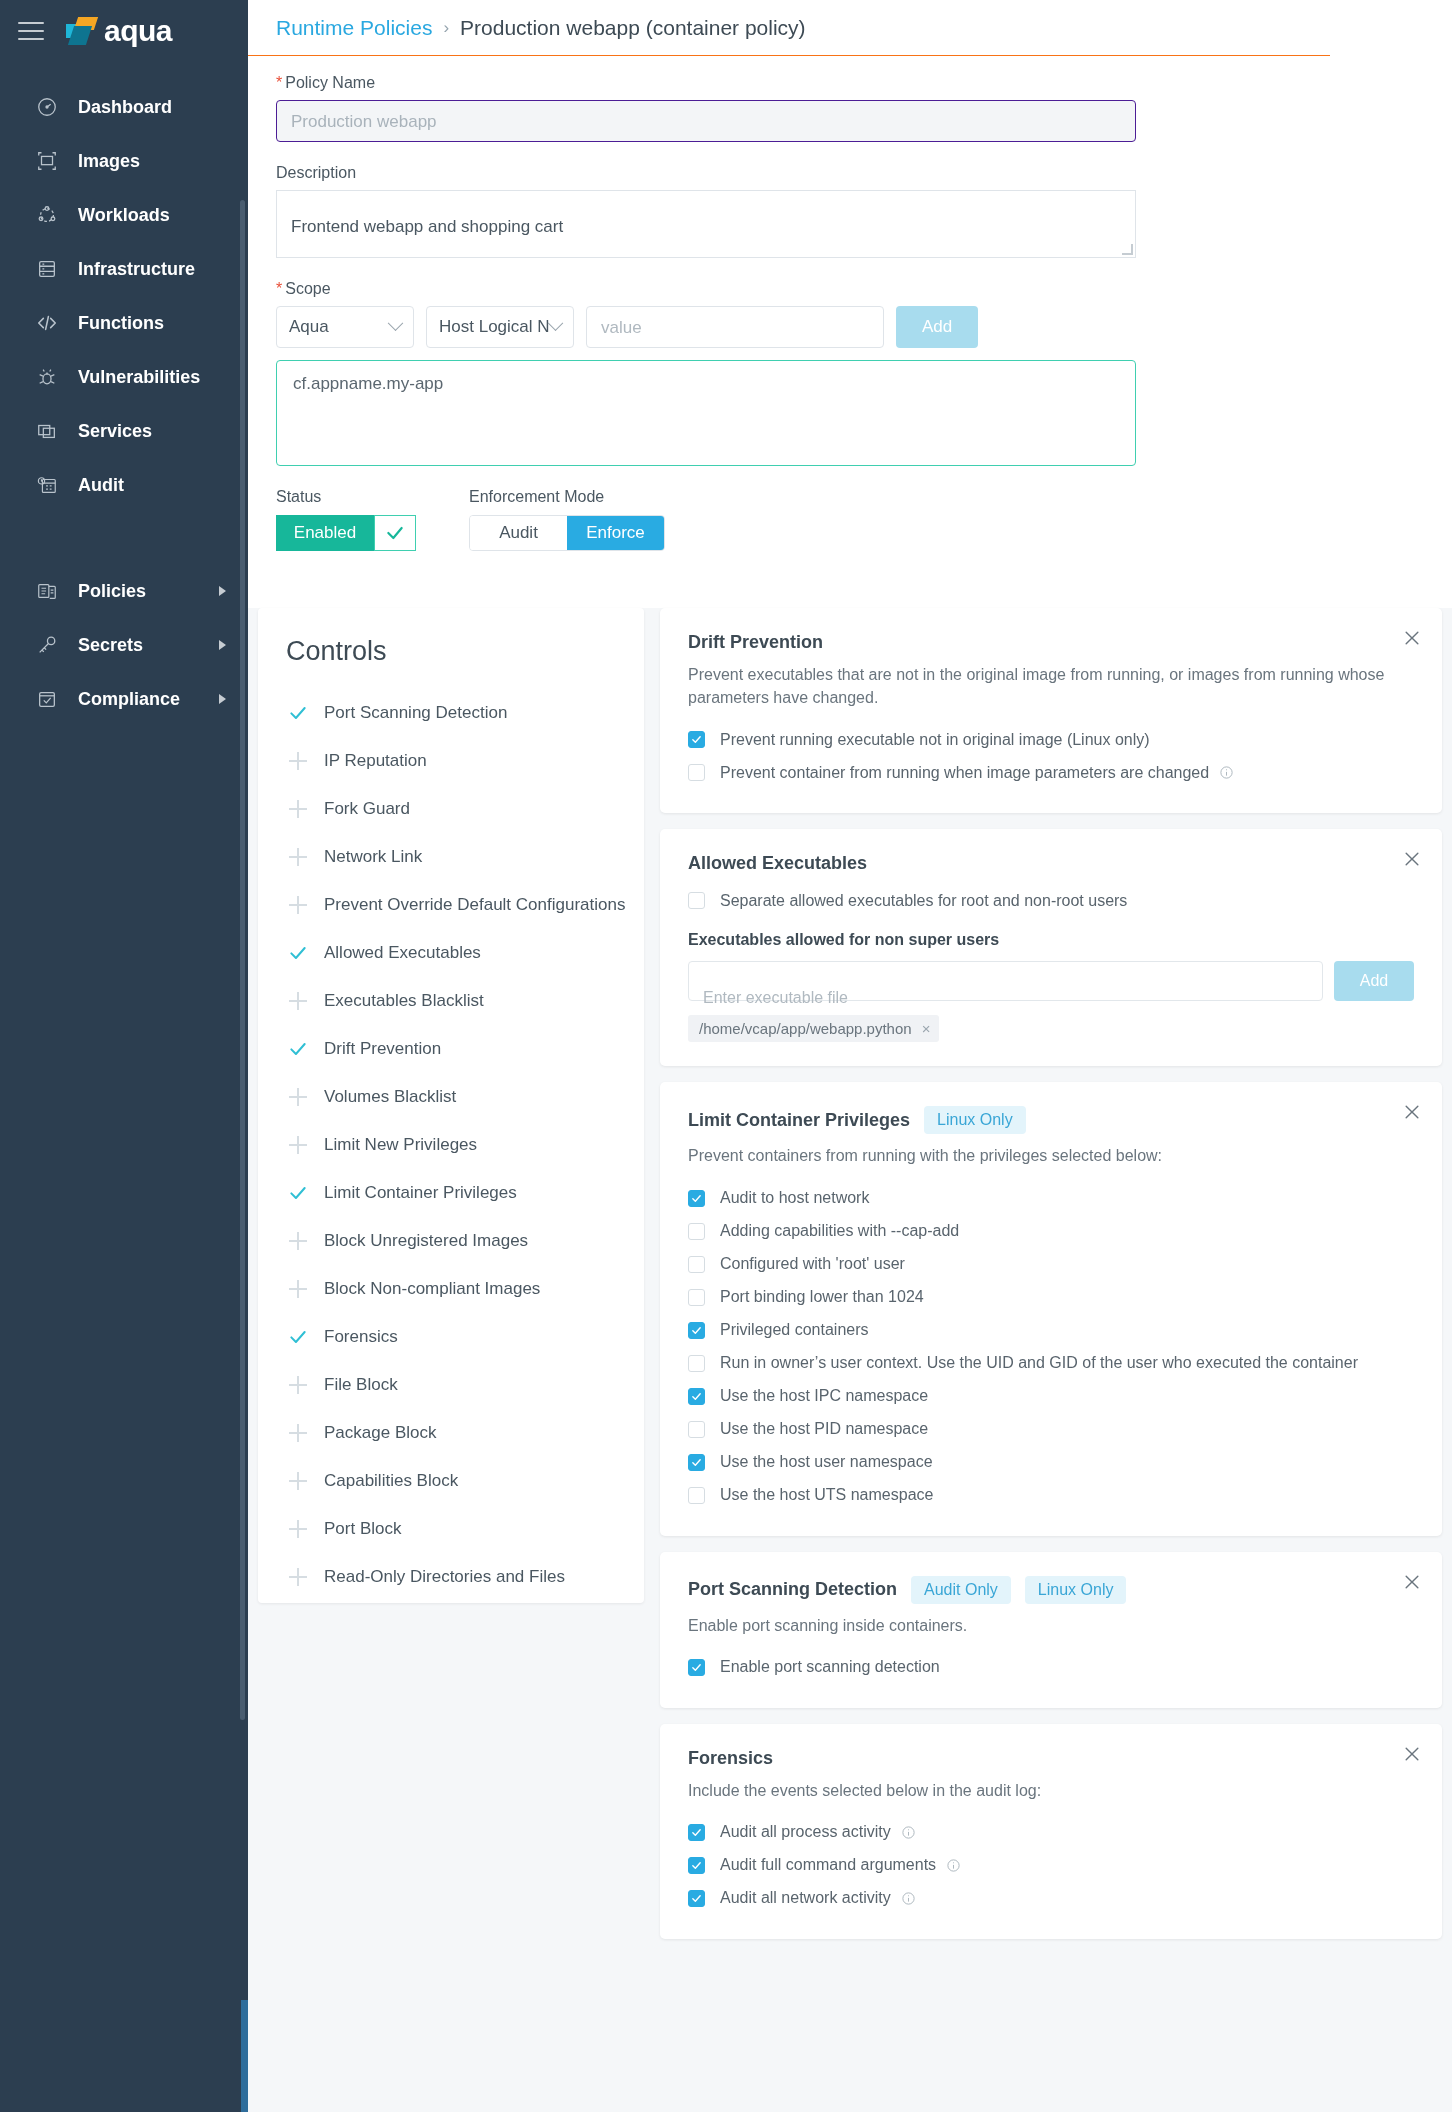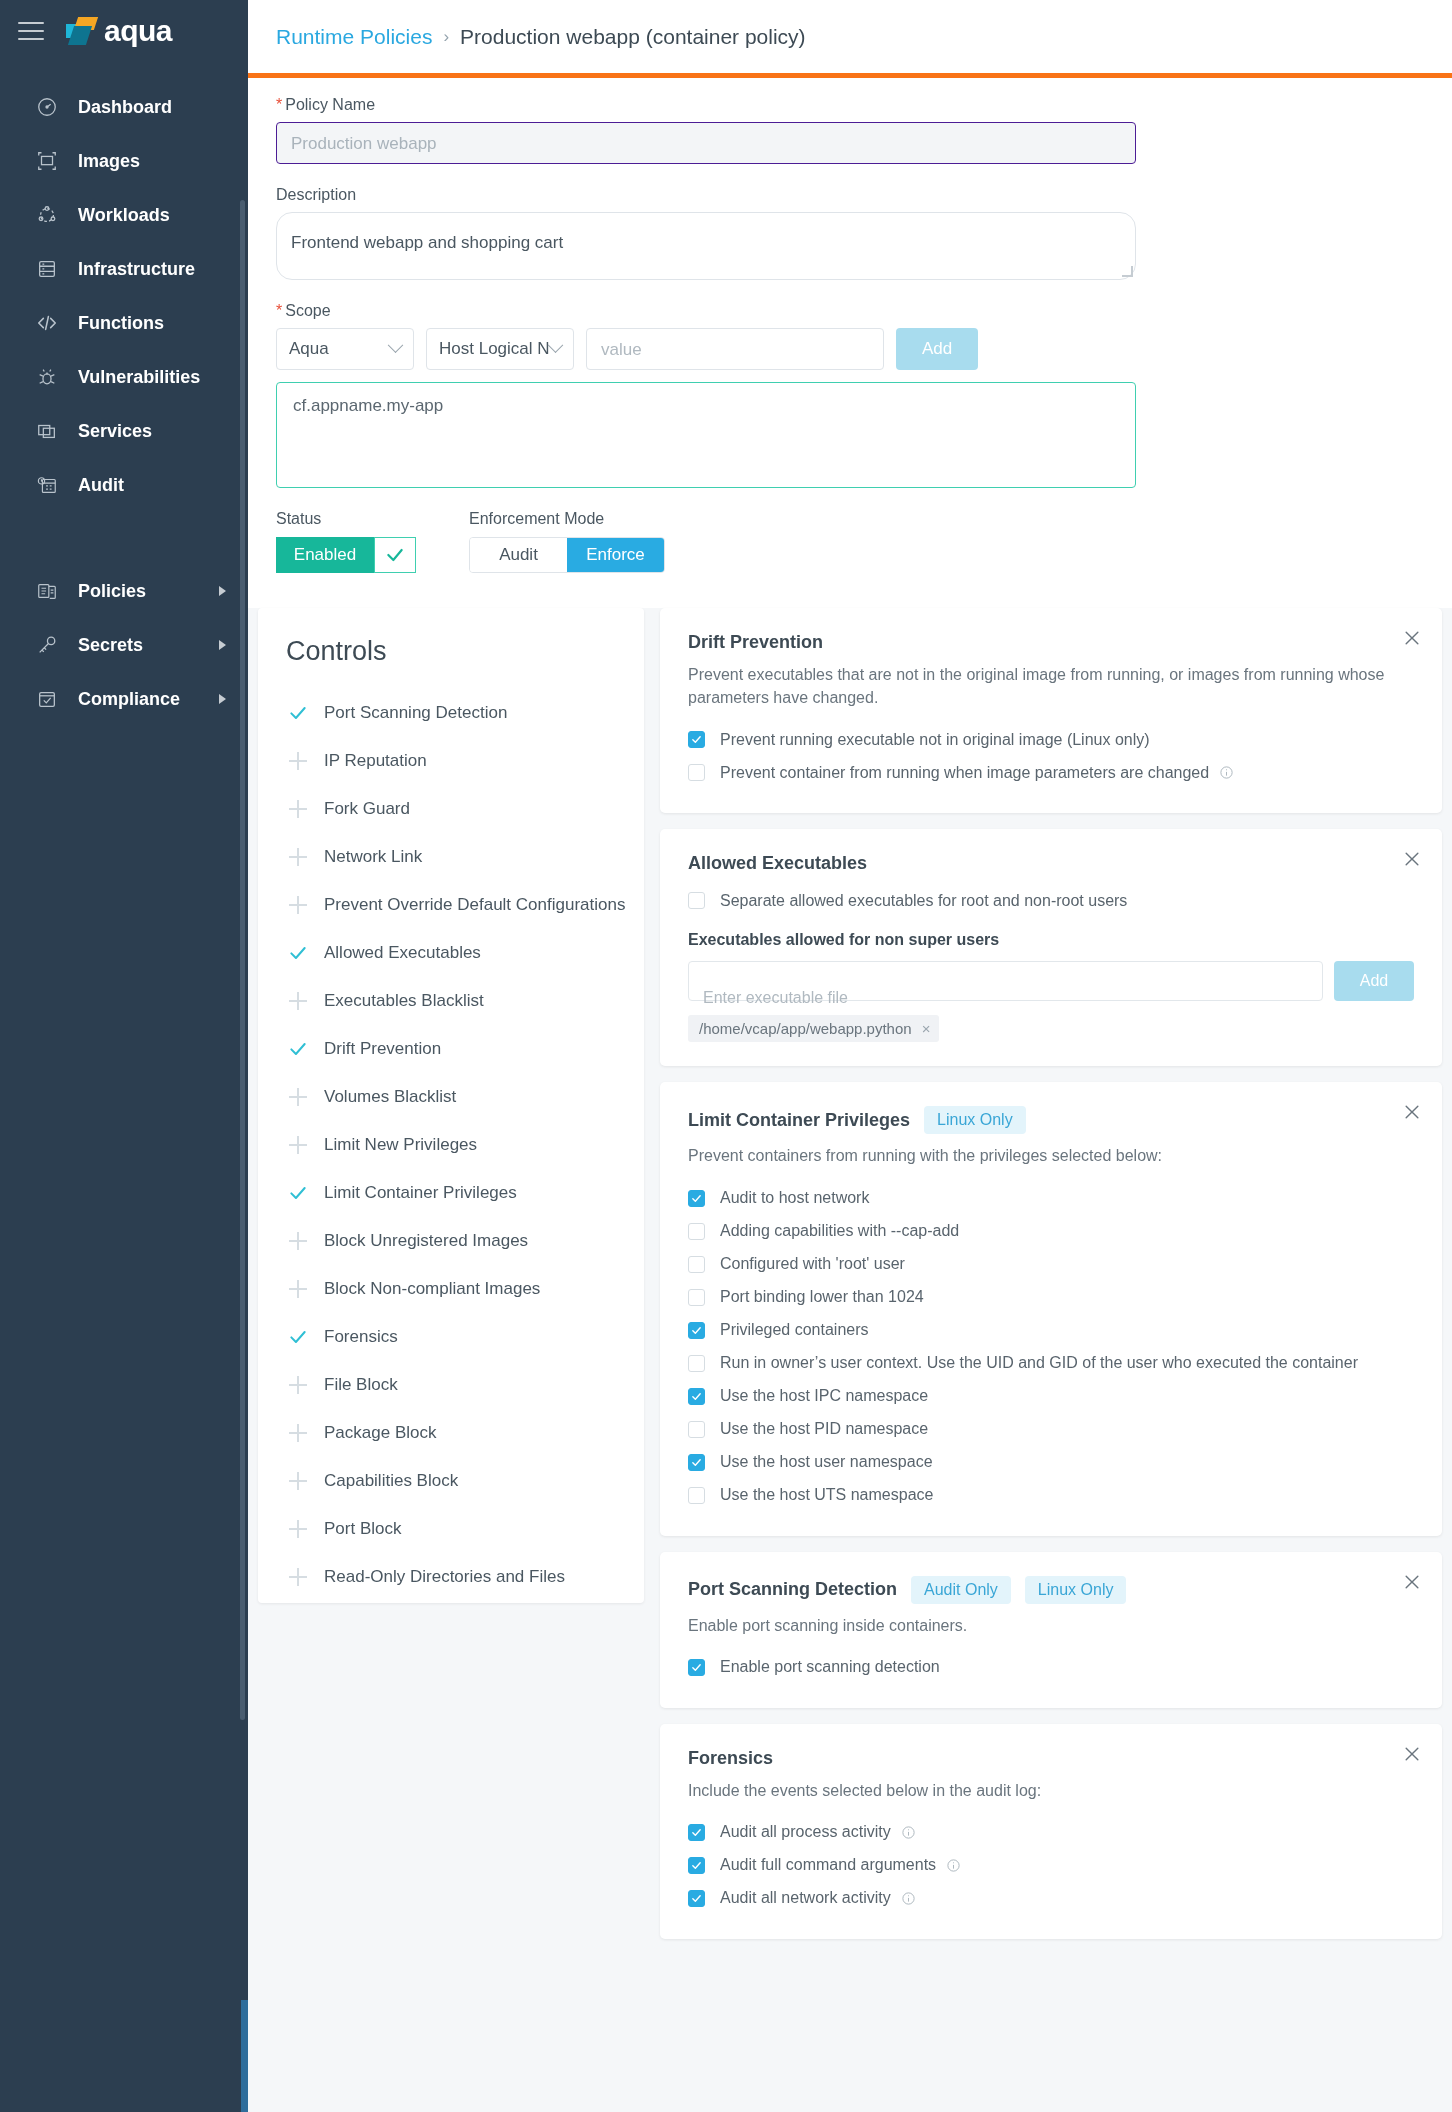--- a/index.html
+++ b/index.html
@@ -38,37 +38,37 @@
   .nav-label { font-size:18px; font-weight:600; margin-left:18px; white-space:nowrap; }
   .nav-caret { position:absolute; right:22px; width:0; height:0; border-left:7px solid #c6ccd2; border-top:5px solid transparent; border-bottom:5px solid transparent; }
   .nav-gap { height:34px; }
 
   .sb-scroll { position:absolute; right:3px; top:200px; width:5px; height:1520px; background:#4a5d70; border-radius:3px; }
   .sb-accent { position:absolute; left:241px; top:2000px; width:7px; height:112px; background:#2f6d9b; }
 
   
   .main { position:absolute; left:248px; top:0; width:1204px; height:2112px; background:#fff; }
 
-  .topbar { height:78px; border-bottom:5px solid #f97316; display:flex; align-items:center; padding:0 0 0 28px; position:relative;text-align:center; }
+  .topbar { height:56px; border-bottom:1px solid #f97316; display:flex; align-items:center; padding:0 0 0 28px; position:relative;text-align:center; }
   .crumb-link { font-size:21px; color:#2aa8e0; cursor:pointer; }
   .crumb-sep { margin:0 11px; color:#94a3ad; font-size:17px; }
   .crumb-cur { font-size:21px; color:#3d4a54; }
   .topbar-corner { position:absolute; right:0; top:0; width:122px; height:62px; background:#ffffff; }
 
   .form { padding:18px 28px 0 28px; }
   .f-label { font-size:16px; color:#4a5761; margin-bottom:8px; }
   .req { color:#e8503a; margin-right:3px; }
   .f-input {
     width:860px; height:42px; border:1px solid #4c1d95; border-radius:4px;
     background:#f3f5f7; color:#a9b3bb; font-size:17px; padding:0 14px;
     line-height:42px; margin-bottom:22px;
   }
   .f-textarea {
-    width:860px; height:68px; border:1px solid #dfe4e9; border-radius:16px;
-    background:#ffffff; color:#4a5761; font-size:17px; padding:20px 14px;
+    width:860px; height:68px; border:1px solid #dfe4e9; border-radius:0;
+    background:#ffffff; color:#4a5761; font-size:17px; padding:26px 14px;
     margin-bottom:22px; position:relative;
   }
   .f-textarea::after {
     content:""; position:absolute; right:2px; bottom:2px; width:9px; height:9px;
     border-right:2px solid #c5ccd2; border-bottom:2px solid #c5ccd2;
   }
 
   .scope-row { display:flex; gap:12px; margin-bottom:12px; }
   .sel {
     height:42px; border:1px solid #dfe4e9; border-radius:4px; background:#fff;

